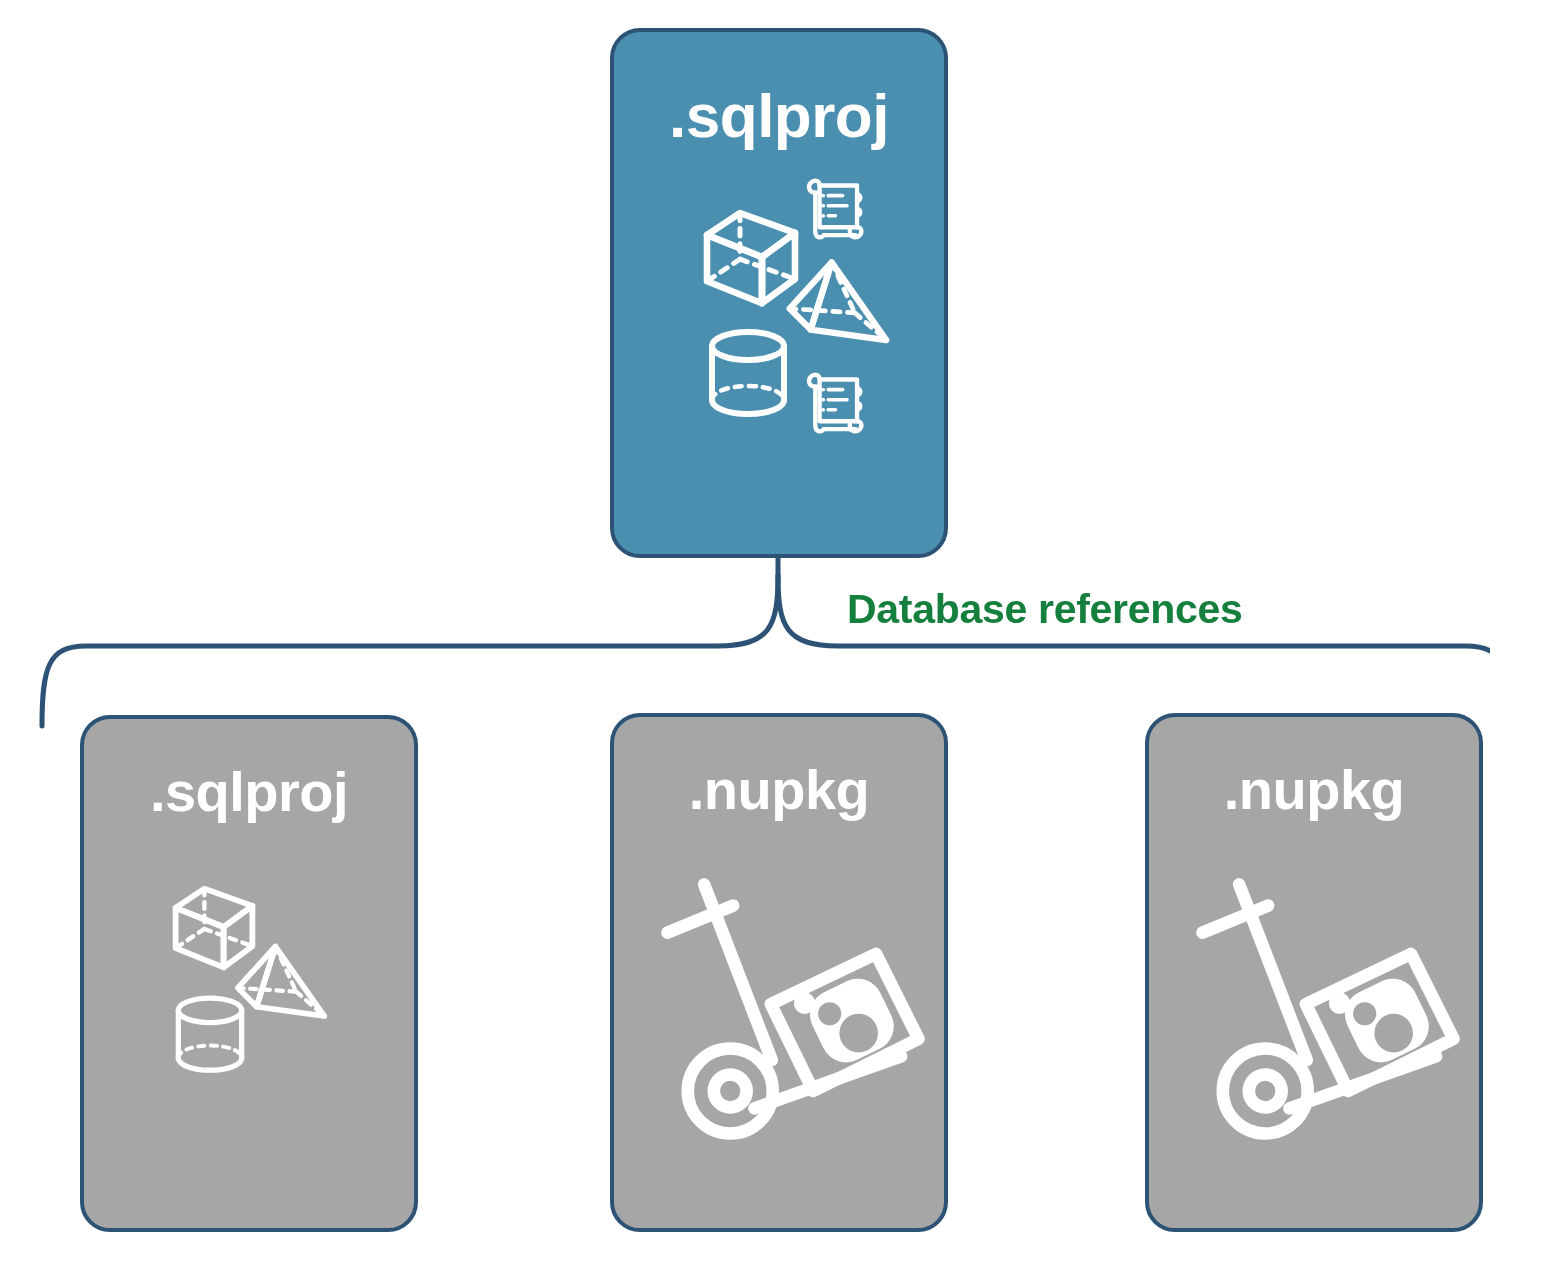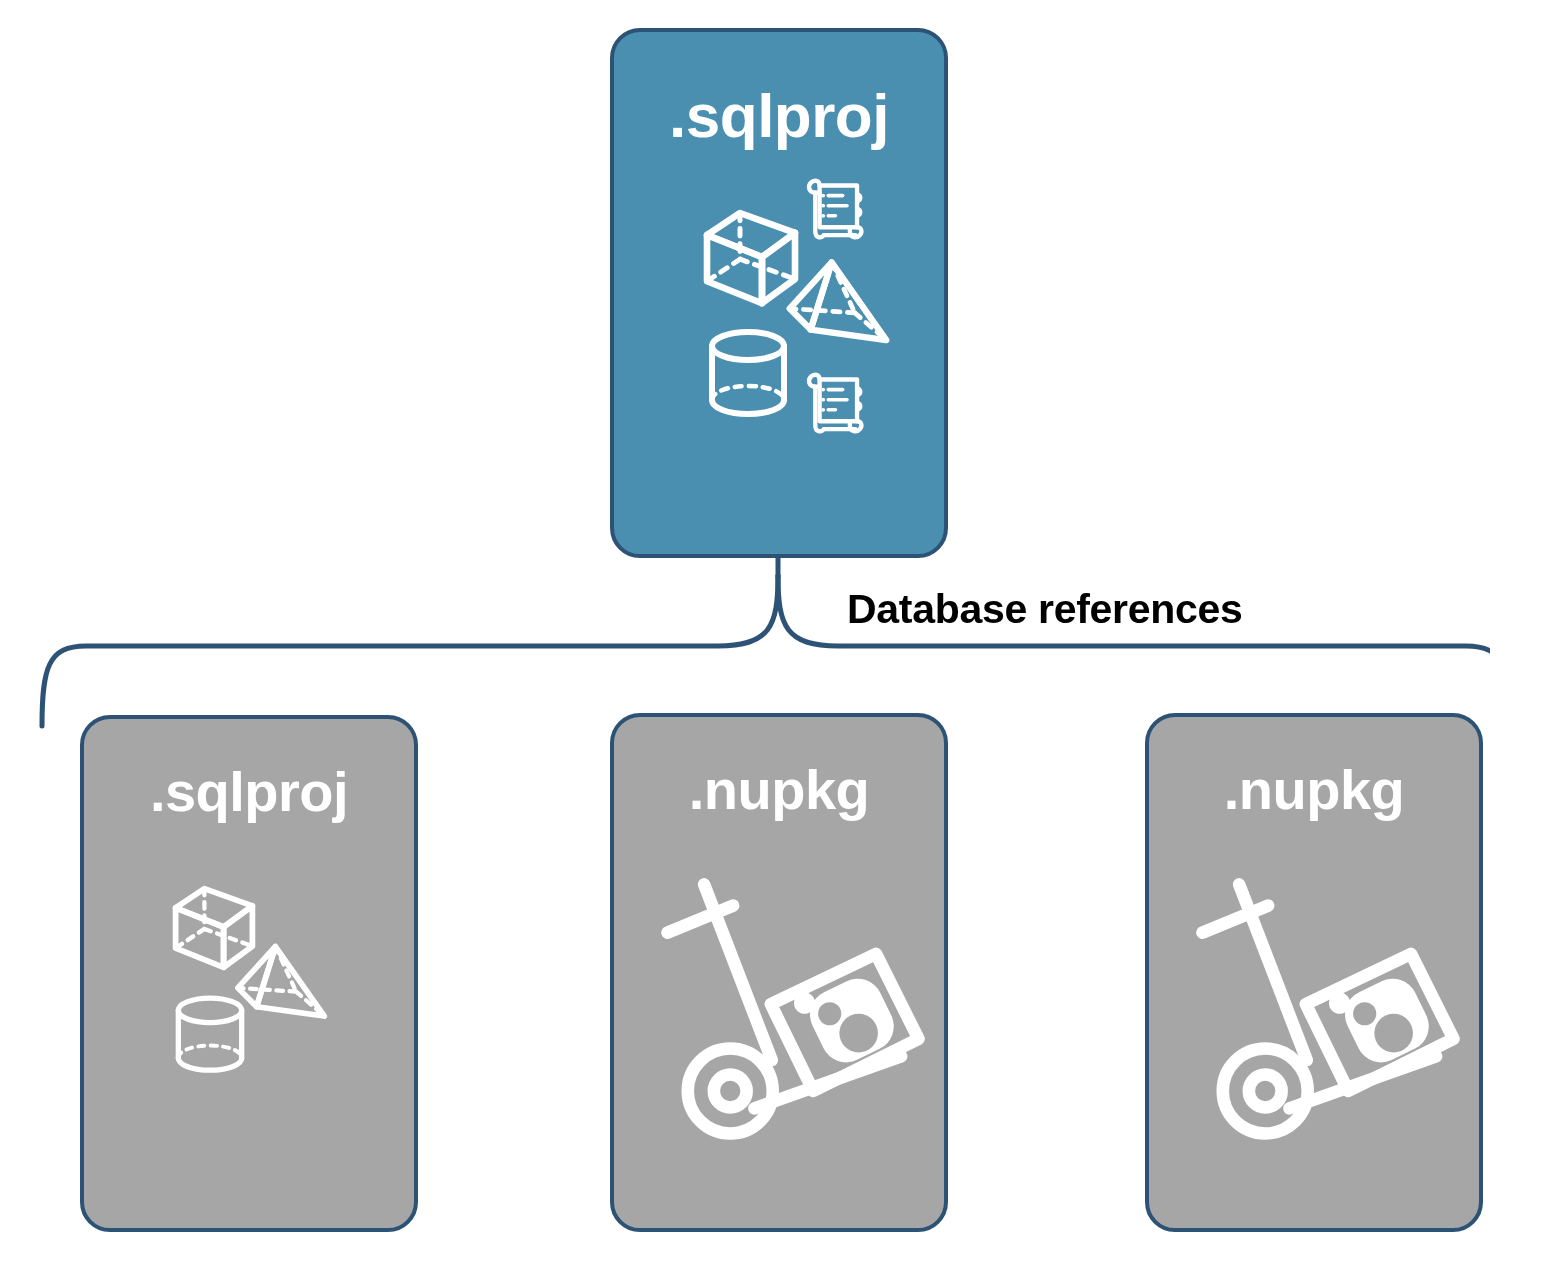--- a/index.html
+++ b/index.html
@@ -57,21 +57,21 @@
     height: 1274px;
     pointer-events: none;
   }
 
   .brace-label {
     position: absolute;
     left: 843px;
     top: 586px;
     font-size: 41px;
     font-weight: bold;
-    color: #000000;
+    color: #15803d;
     letter-spacing: -0.3px;
     background: #ffffff;
     padding: 0 6px 0 4px;
     line-height: 46px;
     white-space: nowrap;
     font-family: "Liberation Sans", sans-serif;
     user-select: none;
   }
 </style>
 </head>

